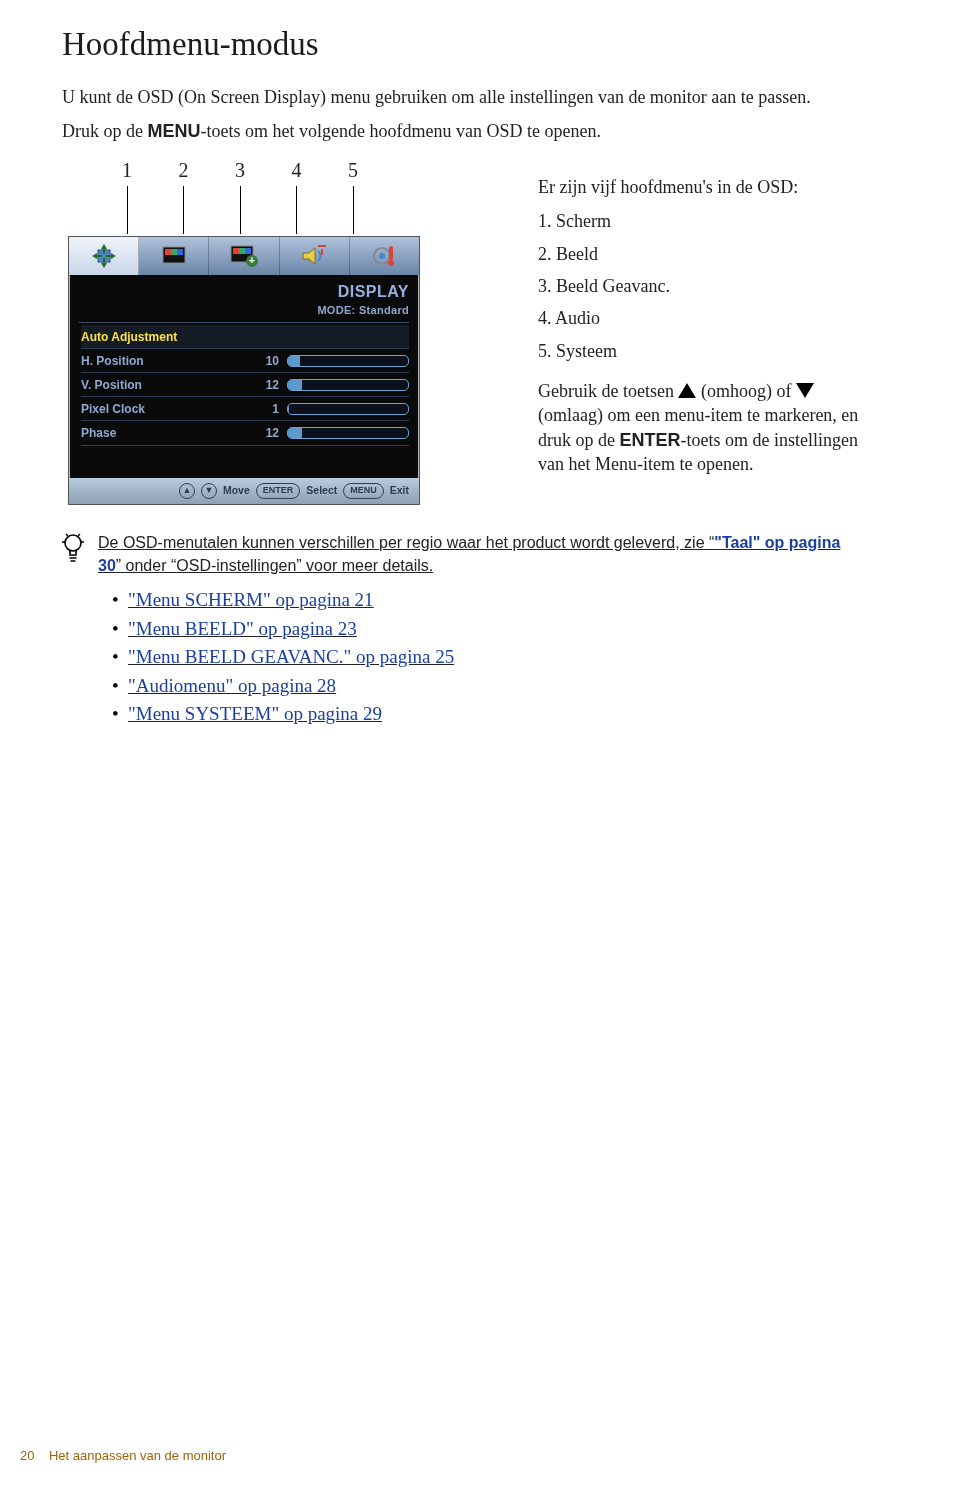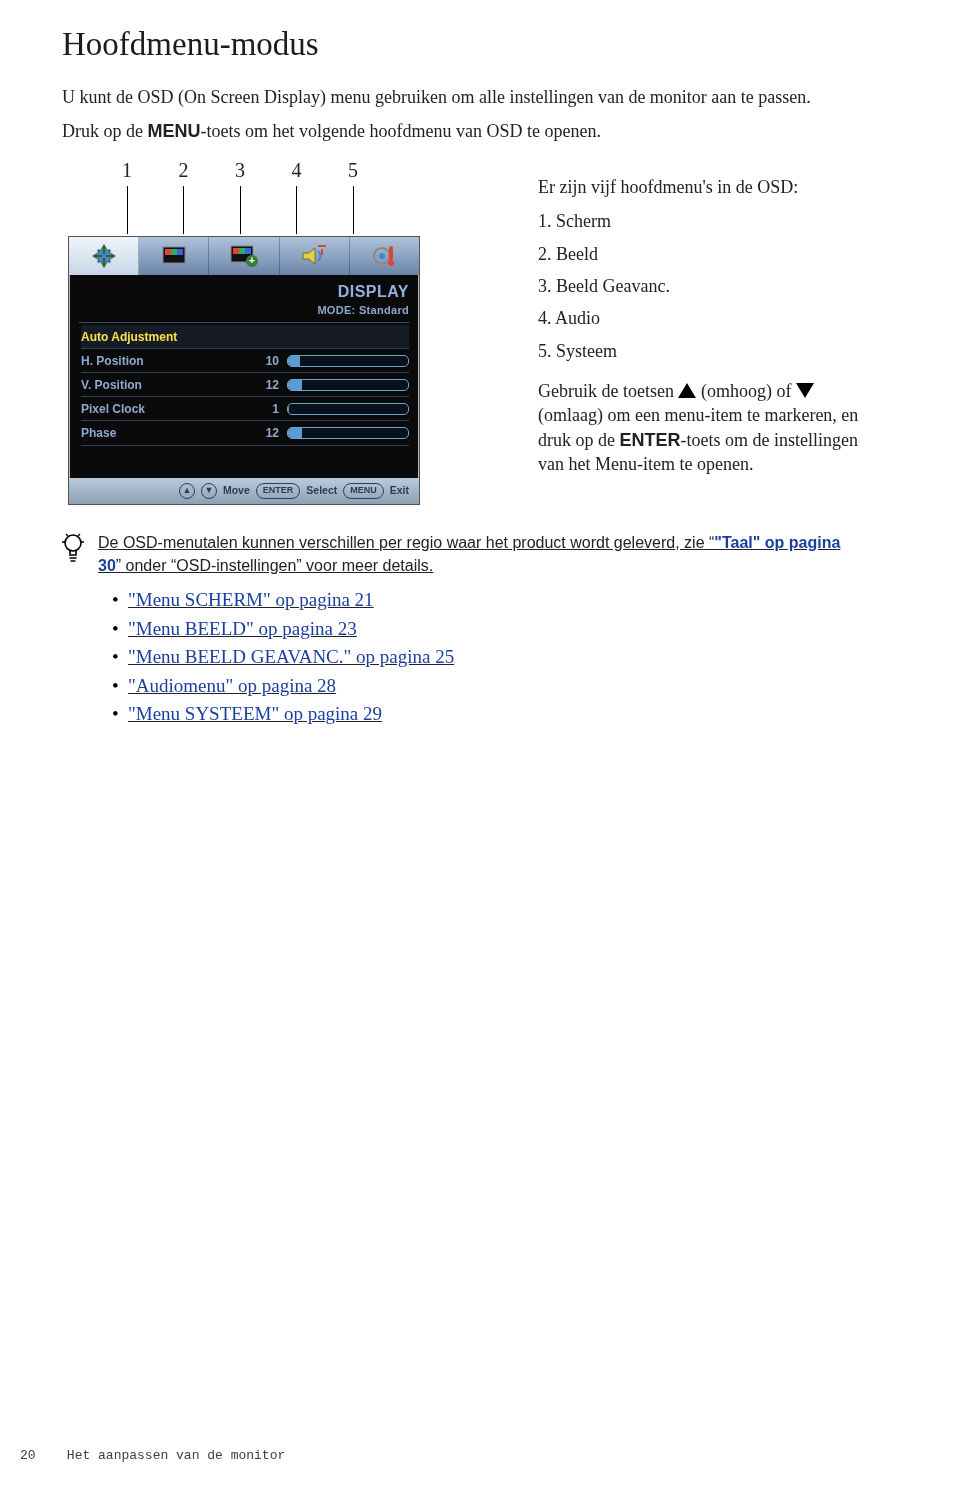--- a/index.html
+++ b/index.html
@@ -211,23 +211,23 @@
   }
 
   ul.links { list-style: none; padding-left: 30px; margin: 10px 0; font-family: Georgia, serif; }
   ul.links li { color: #1a3fa0; margin: 3px 0; font-size: 19px; }
   ul.links li::before { content: "\2022"; color: #000; display: inline-block; width: 16px; margin-left: -16px; }
 
   .footer {
     position: absolute;
     bottom: 22px;
     left: 20px;
-    font-family: Liberation Mono, monospace;
+    font-family: Liberation Sans, sans-serif;
     font-size: 13px;
-    color: #404040;
+    color: #a16207;
   }
 </style>
 </head>
 <body>
 
 <div class="page">
   <h1 class="title">Hoofdmenu-modus</h1>
 
   <div class="intro">
     <p>U kunt de OSD (On Screen Display) menu gebruiken om alle instellingen van de monitor aan te passen.</p>

